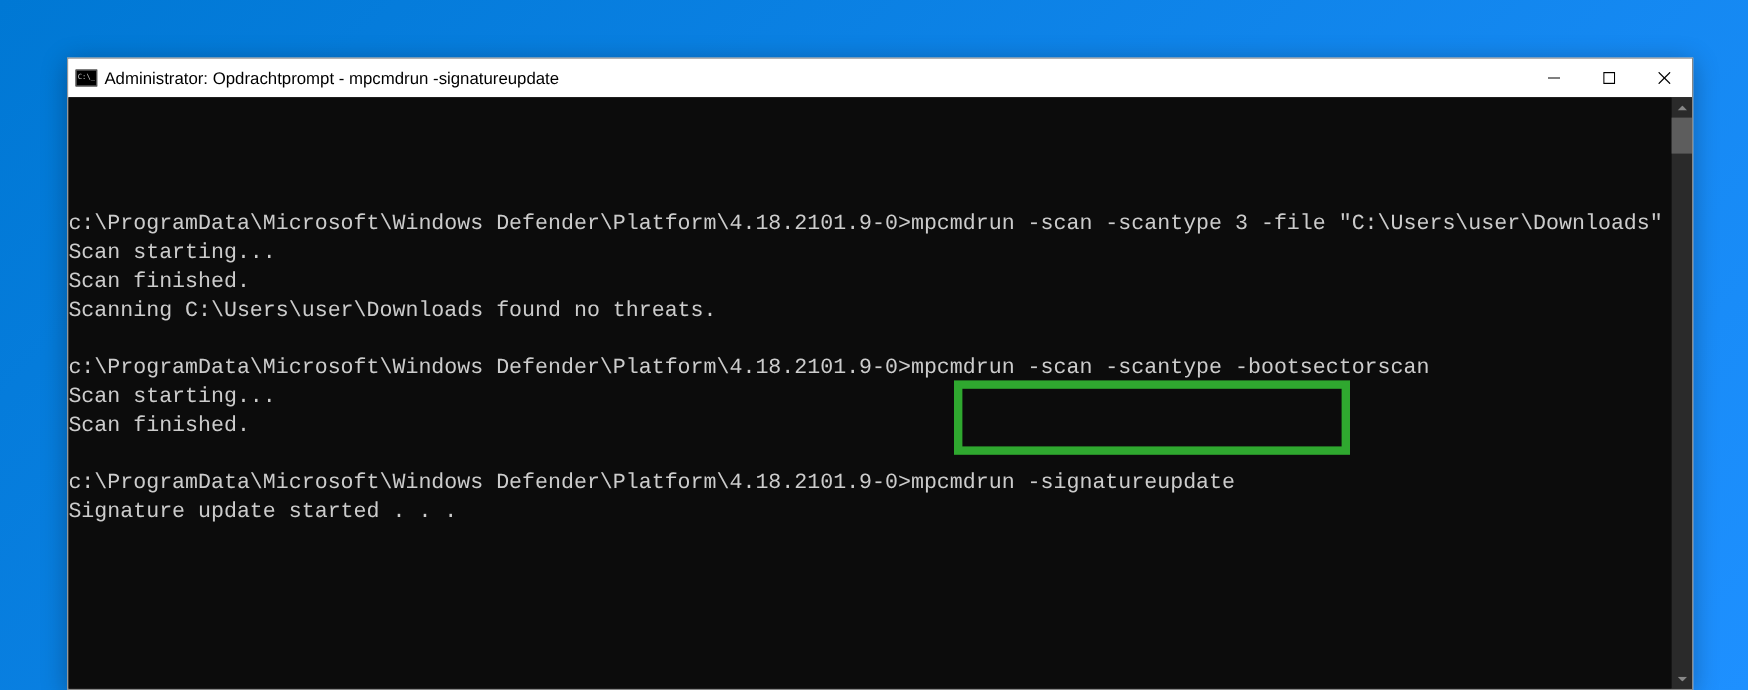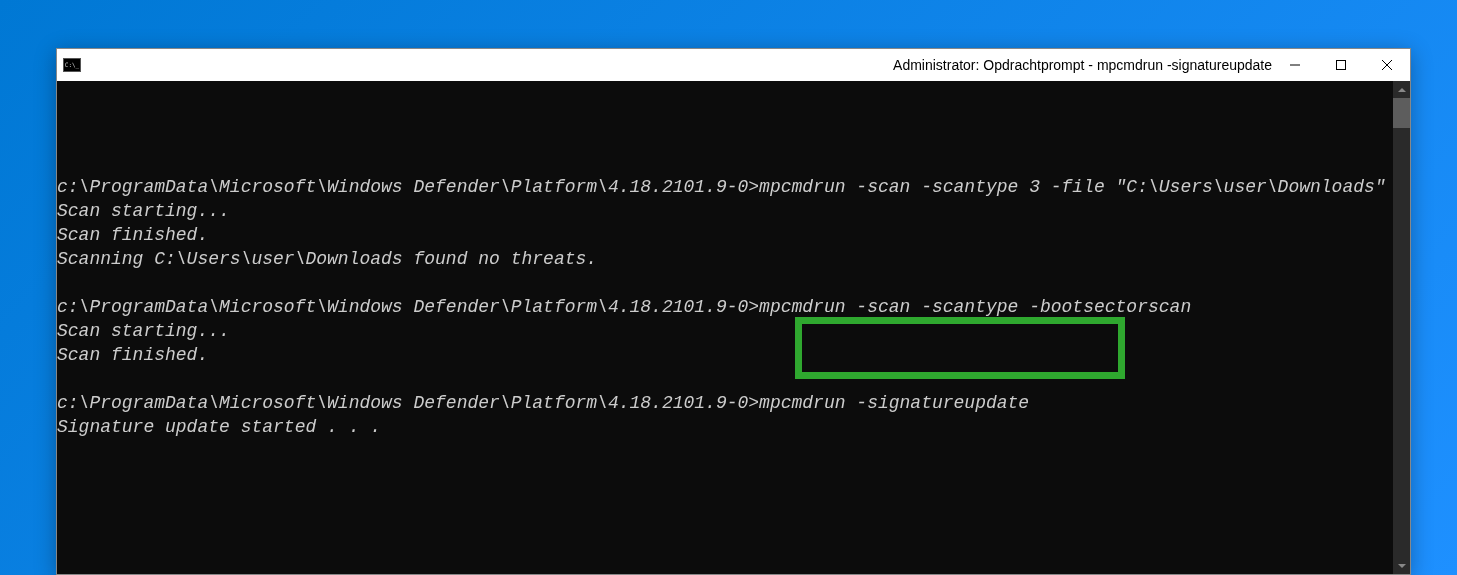--- a/index.html
+++ b/index.html
@@ -47,21 +47,20 @@
       content: "C:\\_";
       color: #ccc;
       font-size: 6px;
       font-family: monospace;
       line-height: 1;
     }
     .titlebar-text {
       font-size: 14px;
       color: #000;
       flex: 1;
-      text-align: right;
     }
     .window-controls {
       display: flex;
       height: 100%;
     }
     .win-btn {
       width: 46px;
       height: 100%;
       display: flex;
       align-items: center;
@@ -80,21 +79,20 @@
       flex: 1;
       background: #0c0c0c;
       color: #cccccc;
       font-family: Consolas, 'Courier New', monospace;
       font-size: 18px;
       line-height: 24px;
       padding: 22px 0 0 0;
       white-space: pre;
       overflow: hidden;
       position: relative;
-      font-style: italic;
     }
     .terminal-line {
       white-space: pre-wrap;
       word-break: break-all;
     }
     .scrollbar {
       width: 17px;
       background: #2a2a2a;
       position: relative;
       flex-shrink: 0;

